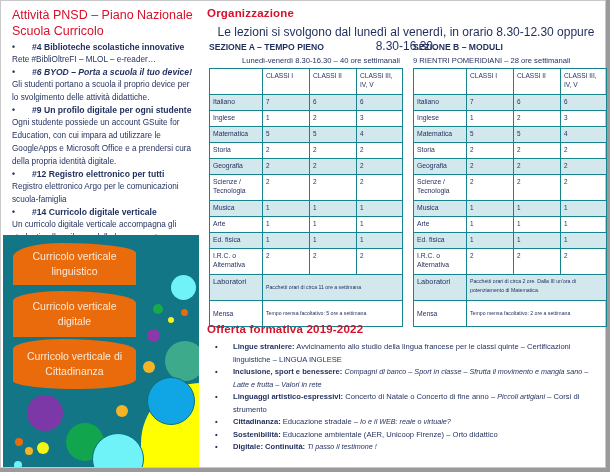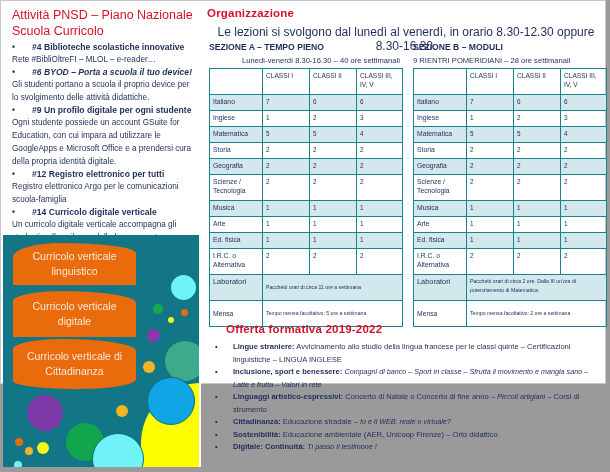--- a/index.html
+++ b/index.html
@@ -1,19 +1,19 @@
 <!DOCTYPE html>
 <html><head>
 <meta charset="utf-8">
 <style>
   * { box-sizing: border-box; margin: 0; padding: 0; }
   html, body { width: 610px; height: 472px; overflow: hidden; background: #9a9a9a; }
   body { font-family: "Liberation Sans", "DejaVu Sans", sans-serif; position: relative; }
   .page {
-    position: absolute; left: 0; top: 0; width: 606px; height: 384px;
+    position: absolute; left: 0; top: 0; width: 606px; height: 468px;
     background: #ffffff; border: 1px solid #c8c8c8; text-decoration: underline;
   }
   
   .left { position: absolute; left: 2px; top: 2px; width: 198px; height: 464px; }
   .pnsd { position: absolute; left: 0; top: 0; width: 198px; height: 232px; background: #fff; padding: 4px 6px 0 9px; }
   .pnsd h1 { color: #d9102a; font-size: 12.5px; font-weight: normal; line-height: 16px; margin-bottom: 2px; }
   .pnsd .item-head { color: #1f2d5c; font-size: 8.6px; font-weight: bold; line-height: 12px; display: flex; }
   .pnsd .item-head .bullet { width: 20px; flex-shrink: 0; font-weight: bold; }
   .pnsd .item-head.it { font-style: italic; }
   .pnsd .item-body { color: #1f2d5c; font-size: 8.2px; line-height: 13px; }
@@ -42,21 +42,21 @@
   table.sched { position: absolute; border-collapse: collapse; table-layout: fixed; }
   table.sched td { border: 1px solid #17838f; color: #1f2d5c; font-size: 6.4px; padding: 2px 3px; vertical-align: top; line-height: 9px; }
   table.sched tr.shade td { background: #d2e8ed; }
   table.sched td.lbl { font-size: 6.8px; margin-left: 9px; }
   table.sched td.lbl.big { font-size: 7.4px; }
   table.sched td.small { font-size: 5.2px; }
   table.sched tr.h td { height: 26px; font-size: 6.6px; }
   table.sched tr.r td { height: 16px; }
   table.sched tr.rr td { height: 26px; }
 
-  .offerta-title { position: absolute; left: 19px; top: 320px; }
+  .offerta-title { position: absolute; left: 0; top: 320px; }
   .offer-list { position: absolute; left: 8px; top: 338px; width: 388px; list-style: none; }
   .offer-list li { display: flex; color: #1f2d5c; font-size: 7.6px; line-height: 12.5px; }
   .offer-list li .dot { width: 18px; flex-shrink: 0; font-weight: bold; }
   .offer-list li .k { font-weight: bold; }
   .offer-list li .i { font-style: italic; font-size: 7.2px; }
 </style>
 </head>
 <body>
 
 <div class="page">

